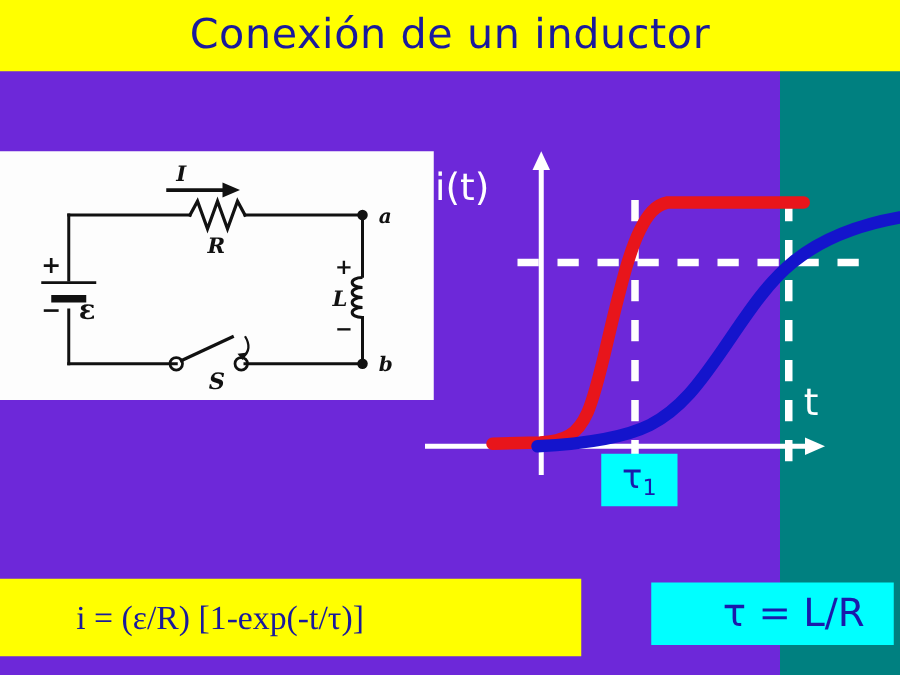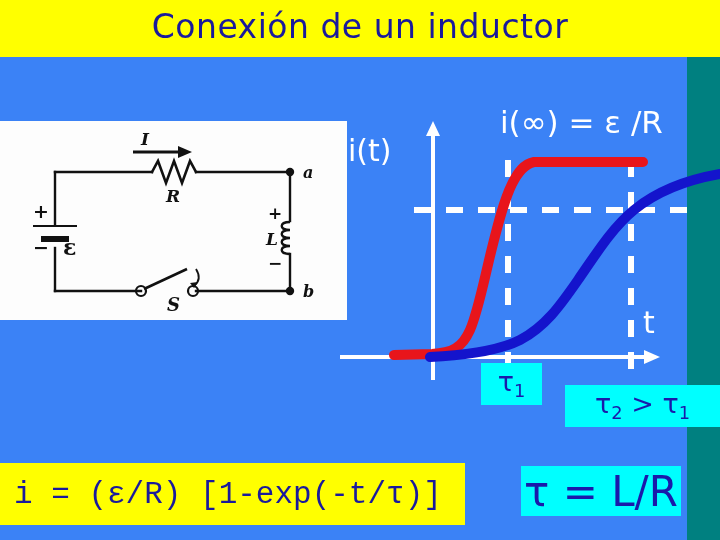--- a/index.html
+++ b/index.html
@@ -3,21 +3,21 @@
 <meta charset="utf-8">
 <style>
   html,body{margin:0;padding:0;}
   body{
     width:720px;height:540px;
     background:#008080;
     font-family:"Liberation Sans", sans-serif;
     overflow:hidden;
     position:relative;
   }
-  .slide{position:absolute;left:0;top:0;width:687px;height:540px;background:#3b82f6;}
+  .slide{position:absolute;left:0;top:0;width:624px;height:540px;background:#6d28d9;}
 
   
   .title-bar{
     position:absolute;left:0;top:0;width:720px;height:57px;
     background:#ffff00;
   }
   .title-text{
     position:absolute;left:0;top:2px;width:720px;
     text-align:center;
     font-size:33px;
@@ -63,34 +63,35 @@
   .cyan-box{
     position:absolute;
     background:#00ffff;
     color:#1a1aaa;
     font-family:"DejaVu Sans", sans-serif;
     white-space:nowrap;
     display:flex;align-items:center;justify-content:center;
   }
   .tau1-box{left:481px;top:363px;width:61px;height:42px;font-size:27px;}
   .tau2-box{left:565px;top:385px;width:155px;height:42px;font-size:27px;}
-  .tau-def-box{left:521px;top:466px;width:160px;height:50px;font-size:42px;}
+  .tau-def-box{left:521px;top:466px;width:160px;height:50px;font-size:31px;padding-left:34px;}
 
   
   .formula-bar{
     position:absolute;left:0;top:463px;width:465px;height:62px;
     background:#ffff00;
     display:flex;align-items:center;
   }
   .formula-text{
     padding-left:14px;
     color:#1a1a9c;
-    font-size:31px;
-    font-family:Liberation Mono, monospace;
-    white-space:nowrap;
+    font-size:27px;
+    font-family:Liberation Serif, serif;
+    white-space:nowrap;
+    margin-left:47px;
   }
   sub{font-size:0.66em;}
 </style>
 </head>
 <body>
 
 <div class="slide">
 
   <div class="title-bar">
     <div class="title-text">Conexión de un inductor</div>
@@ -184,29 +185,25 @@
              C518 172 524 164 534 162
              L643 162" stroke="#e8151b" stroke-width="10" fill="none" stroke-linecap="round" stroke-linejoin="round"></path>
 
     <path d="M430 357 C470 355 500 350 520 340
              C545 327 560 306 578 280
              C596 254 612 228 634 210
              C656 192 686 180 720 174" stroke="#1414cc" stroke-width="10" fill="none" stroke-linecap="round" stroke-linejoin="round"></path>
   </svg>
 
   <div class="label-it">i(t)</div>
-  <div class="label-inf">i(∞) = ε /R</div>
   <div class="label-t">t</div>
 
   <div class="cyan-box tau1-box">
     <span>τ<sub>1</sub></span>
   </div>
-  <div class="cyan-box tau2-box">
-    <span>τ<sub>2</sub> &gt; τ<sub>1</sub></span>
-  </div>
   <div class="cyan-box tau-def-box">
     <span>τ = L/R</span>
   </div>
 
   <div class="formula-bar">
     <div class="formula-text">i = (ε/R) [1-exp(-t/τ)]</div>
   </div>
 
 </div>
 

